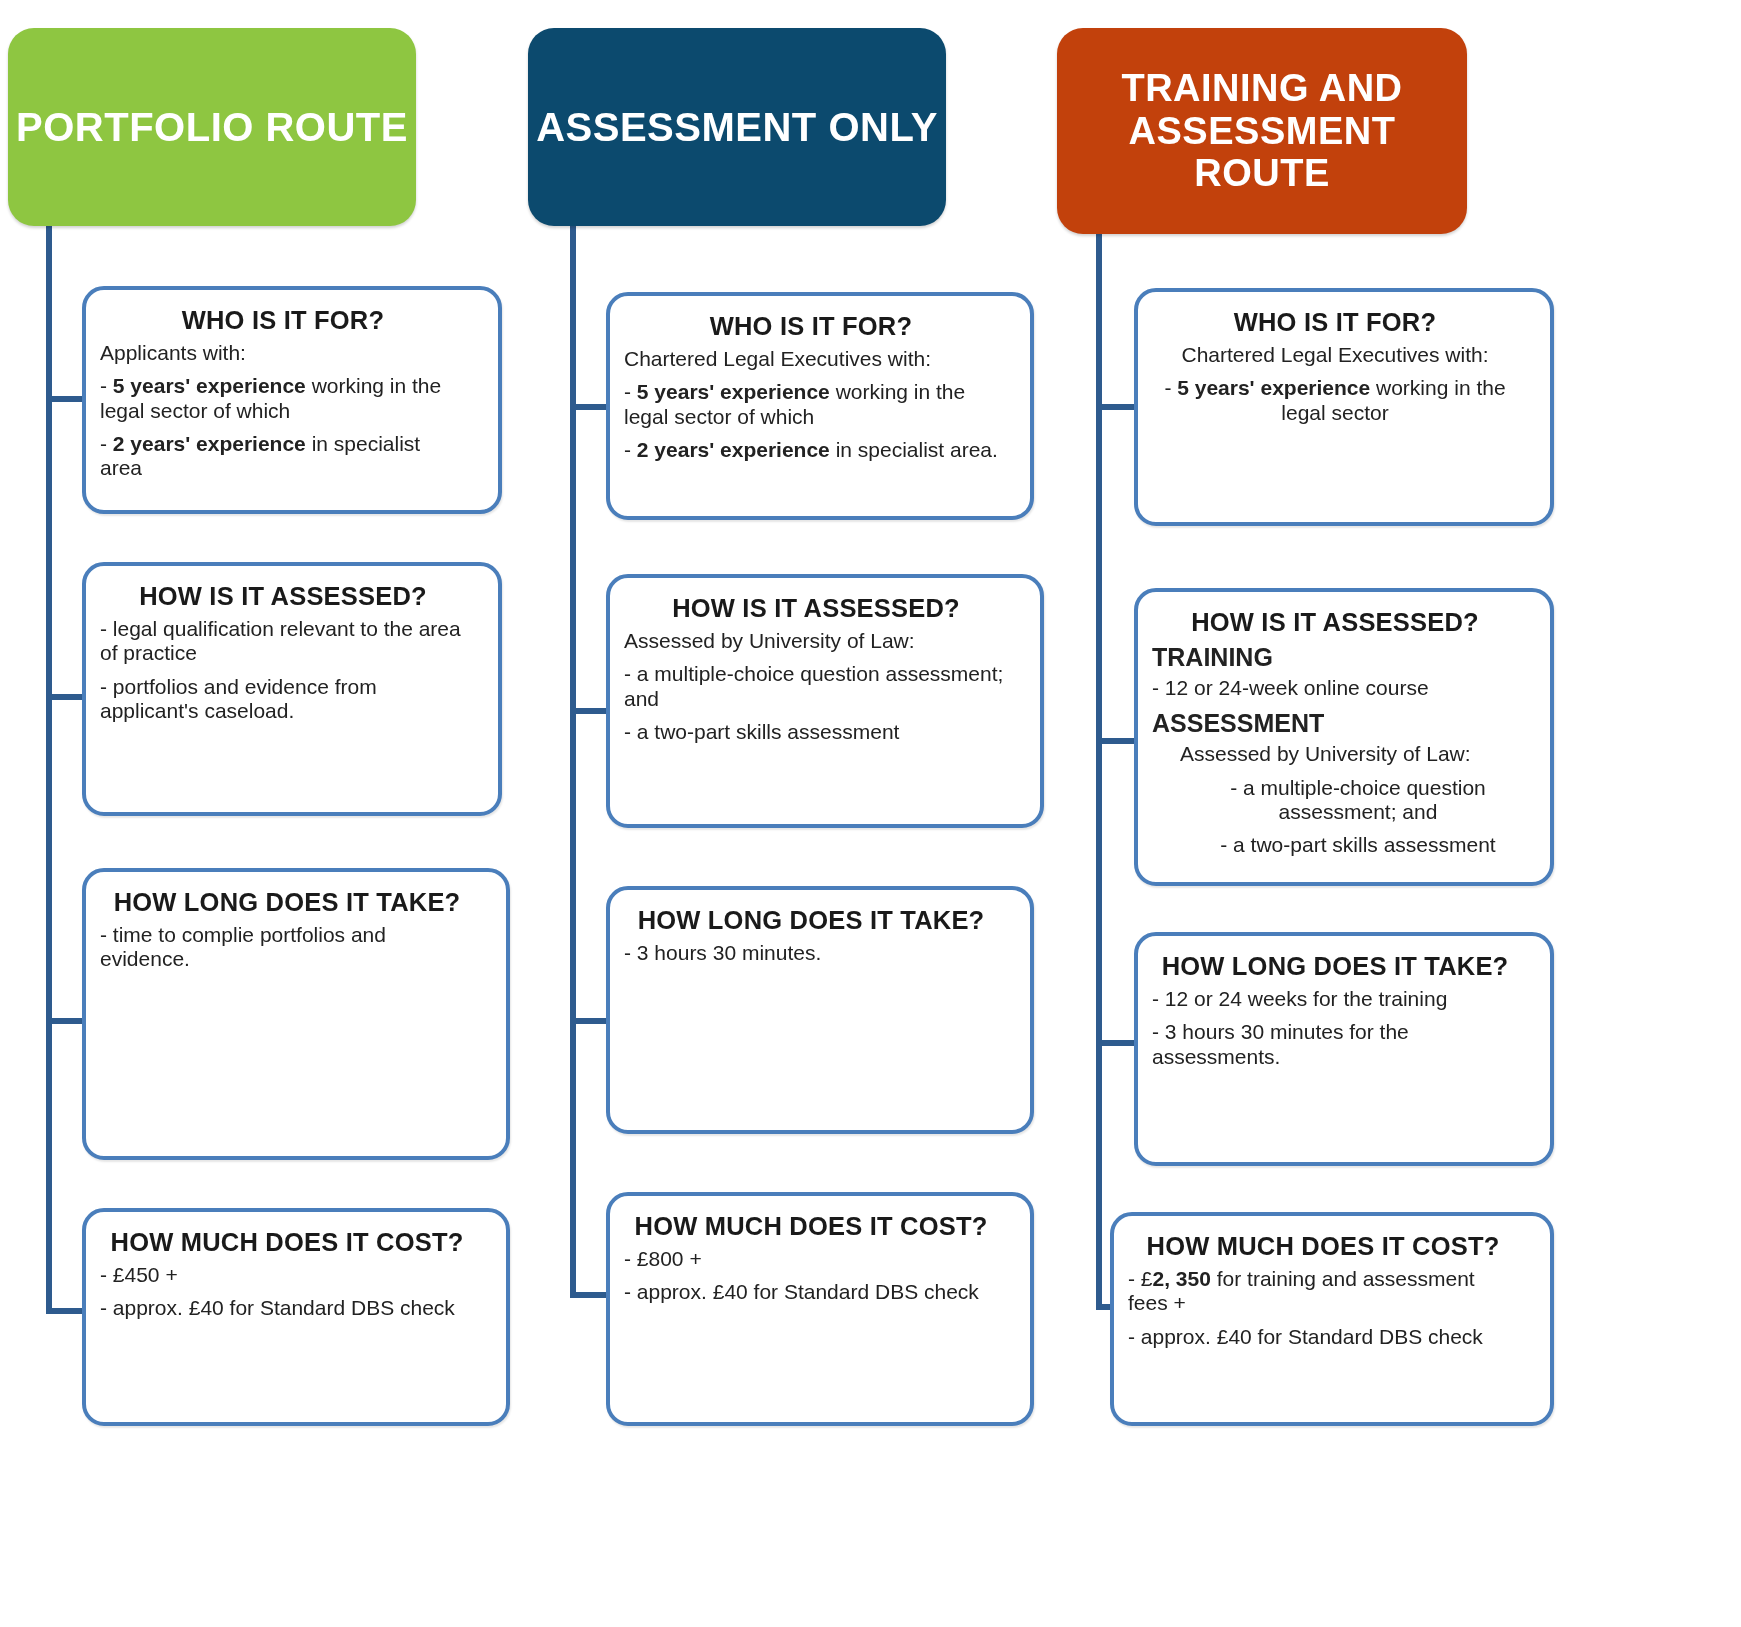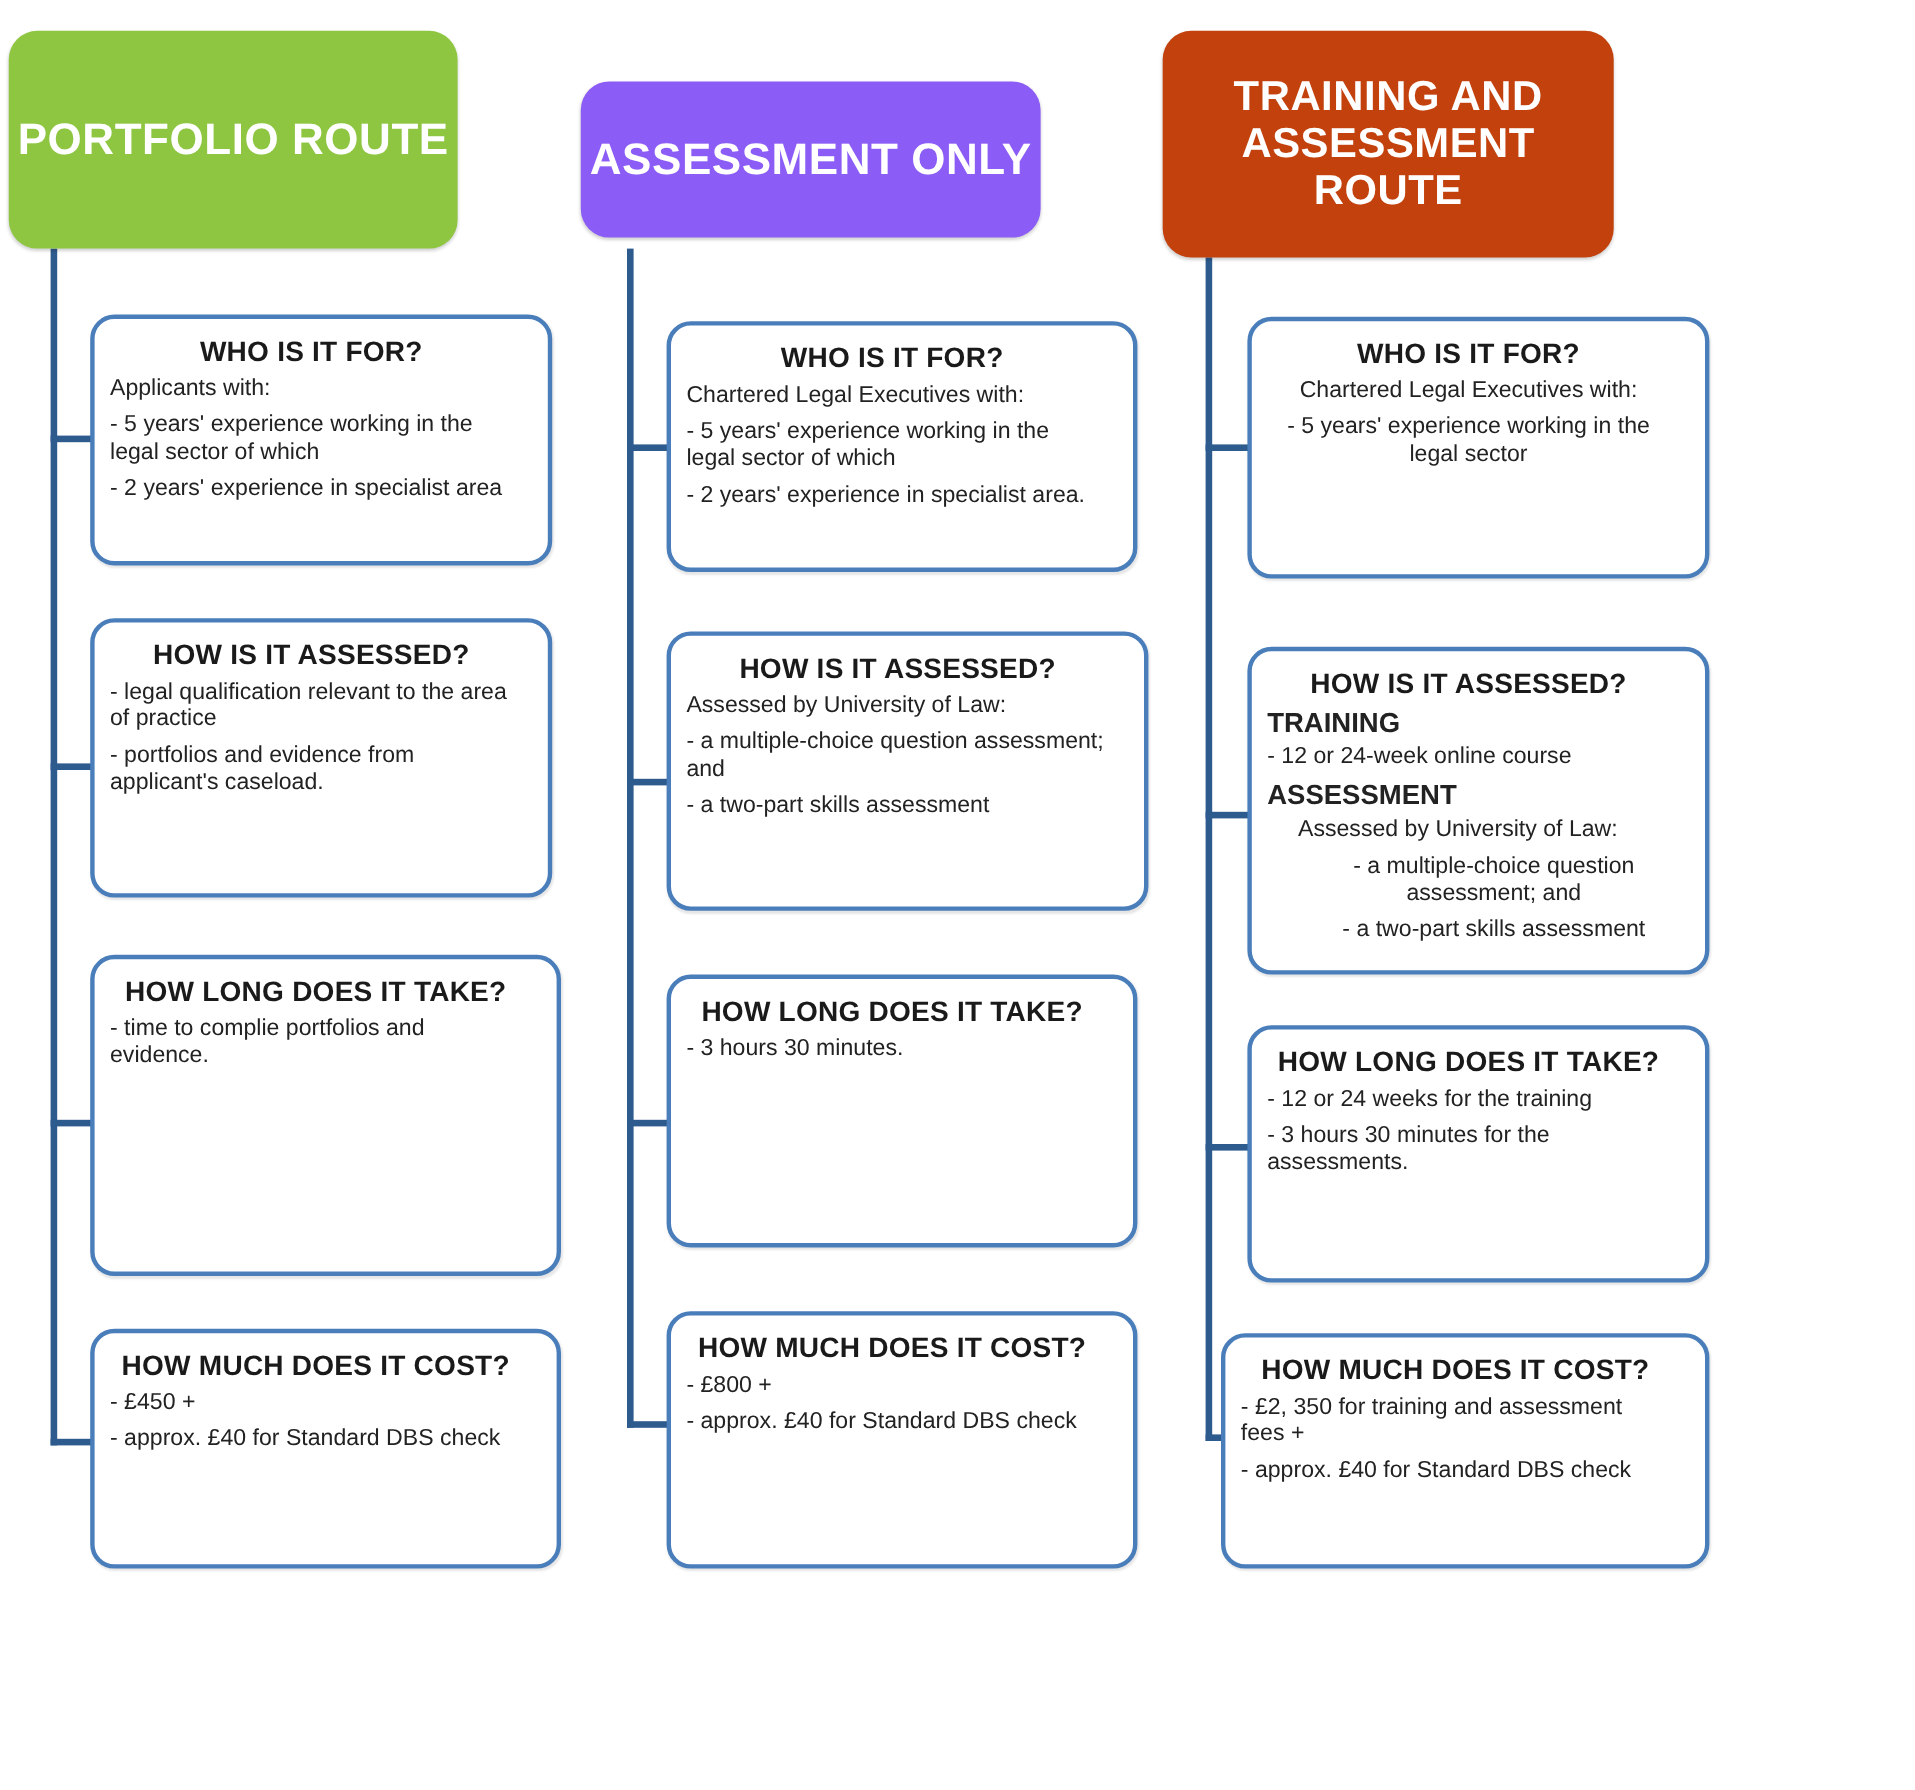--- a/index.html
+++ b/index.html
@@ -46,24 +46,23 @@
   }
   #hdr-portfolio {
     left: 8px; top: 28px;
     width: 408px; height: 198px;
     background: #8cc martial;
     background: #8ec641;
     font-size: 40px;
   }
   #hdr-assessment {
     left: 528px; top: 28px;
-    width: 418px; height: 142px;
-    background: #8b5cf6;
+    width: 418px; height: 198px;
+    background: #0c4a6e;
     font-size: 40px;
-    margin-top: 46px;
   }
   #hdr-training {
     left: 1057px; top: 28px;
     width: 410px; height: 206px;
     background: #c2410c;
     font-size: 38px;
     line-height: 1.13;
     padding: 0 10px;
     box-sizing: border-box;
   }
@@ -88,21 +87,21 @@
     margin: 6px 0 6px 0;
     white-space: nowrap;
   }
   .card .line {
     font-size: 21px;
     color: #222222;
     line-height: 1.16;
     margin: 0 0 9px 0;
   }
   .card .line:last-child { margin-bottom: 0; }
-  .card .line b { font-weight: normal; }
+  .card .line b { font-weight: bold; }
   .card .line.center { text-align: center; }
   .card .line.indent1 { padding-left: 28px; }
   .card .line.indent2 { padding-left: 46px; }
   .card .line.sub {
     font-weight: bold;
     font-size: 25px;
     margin-bottom: 4px;
   }
 </style>
 </head>

